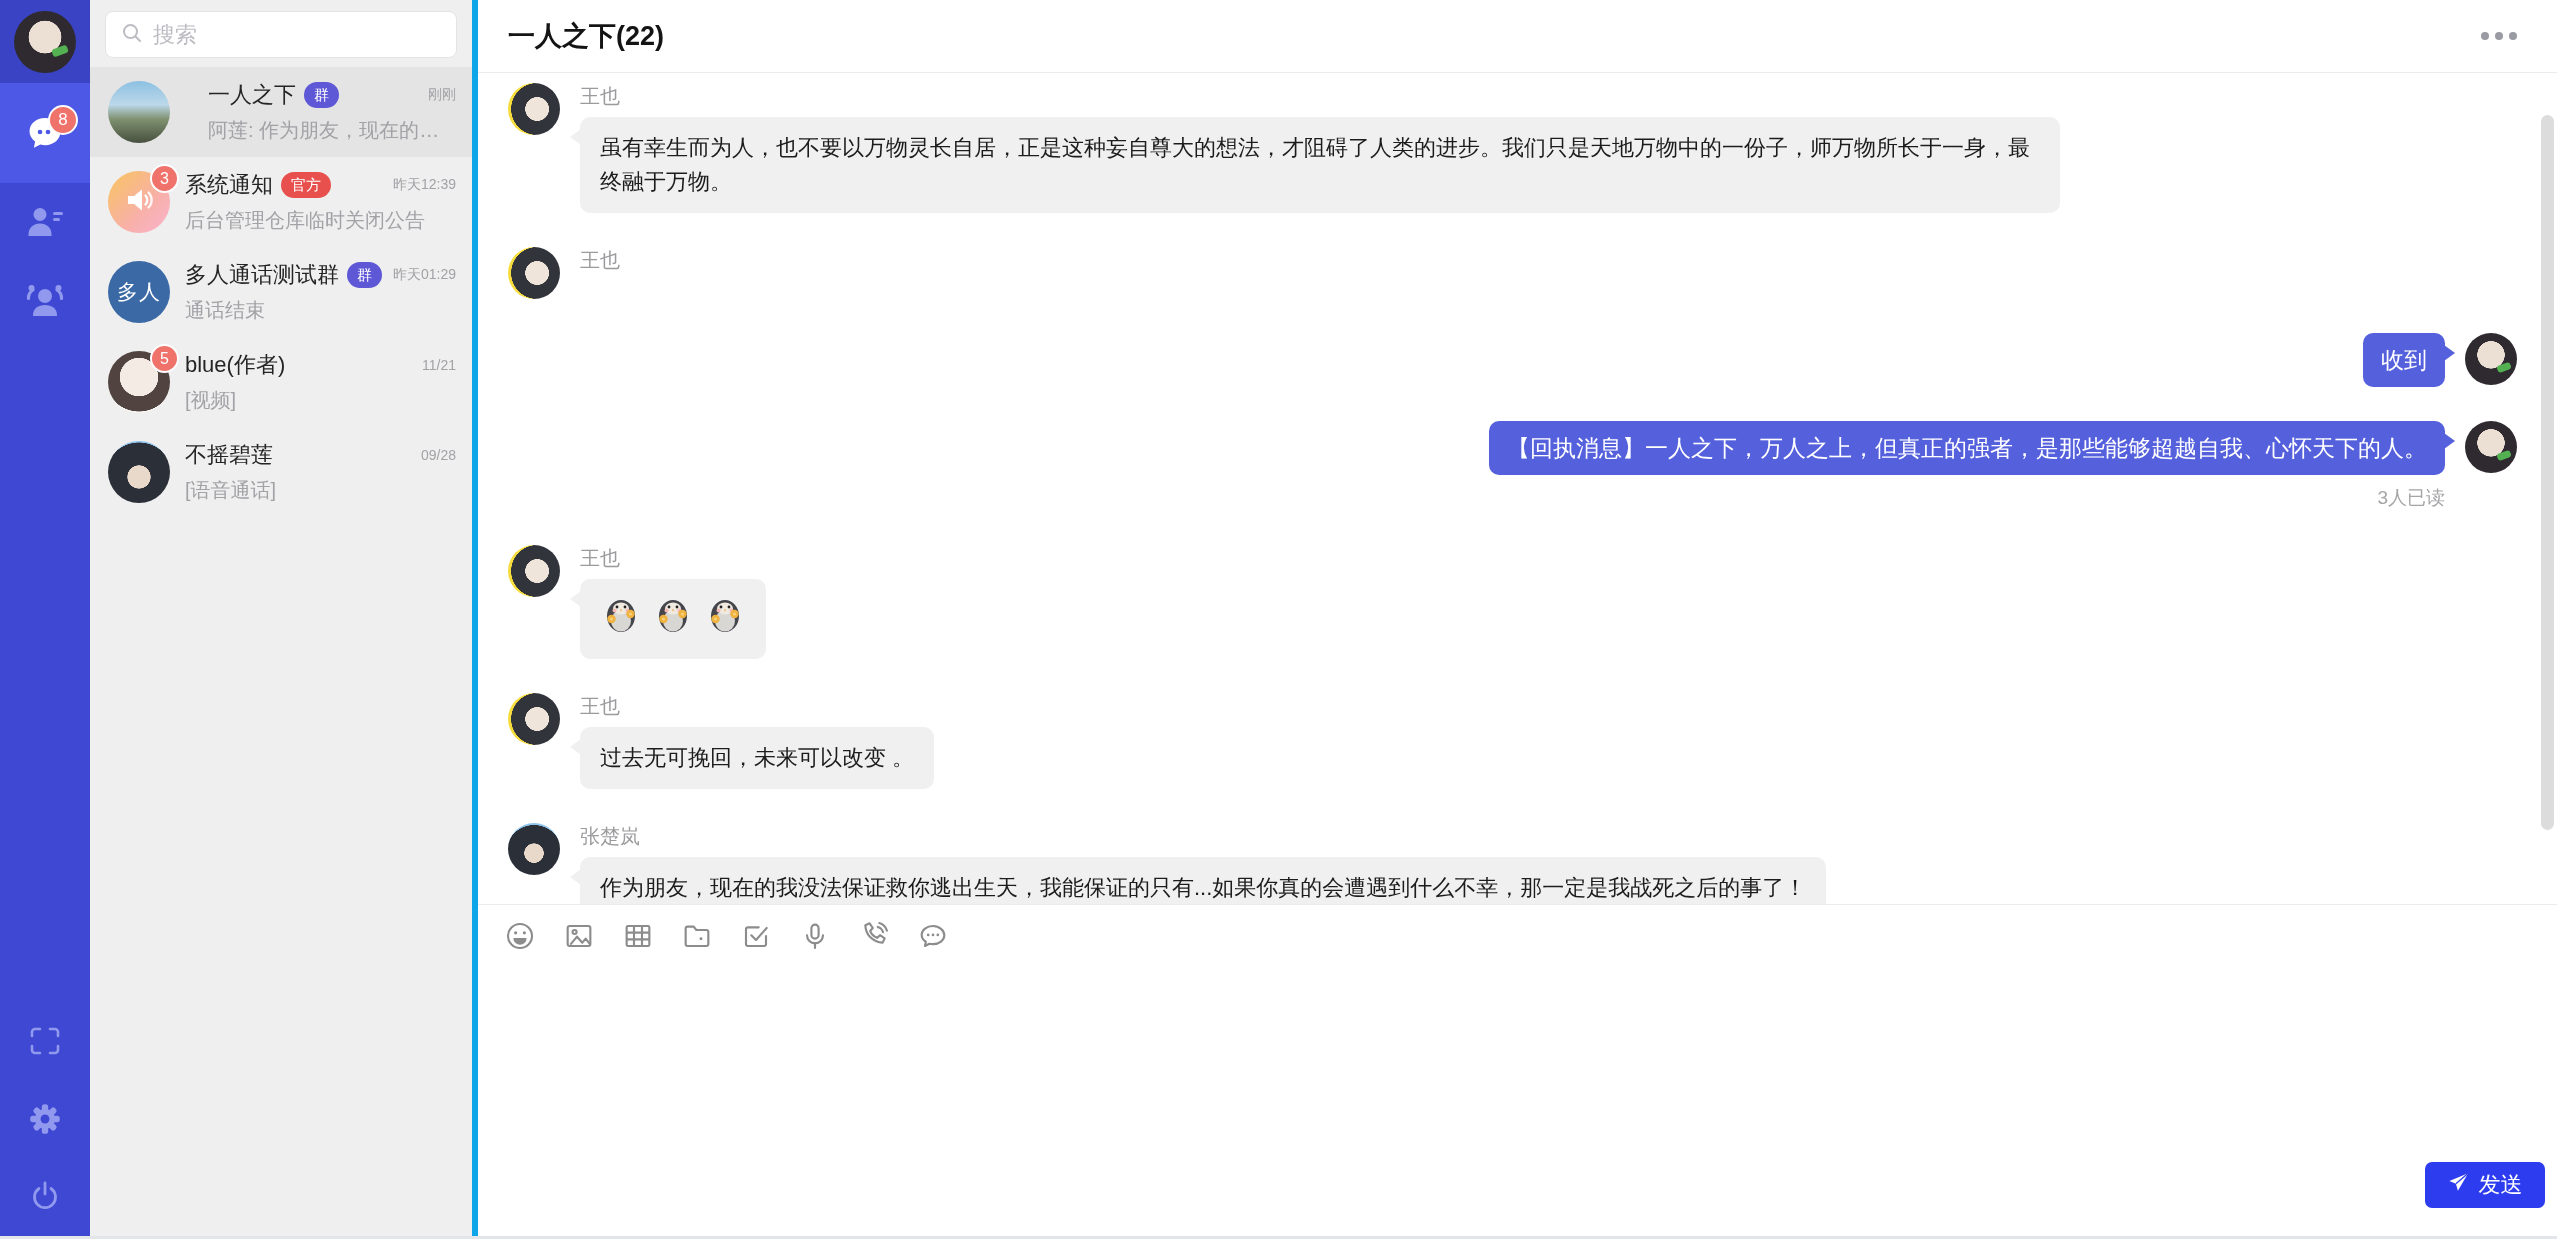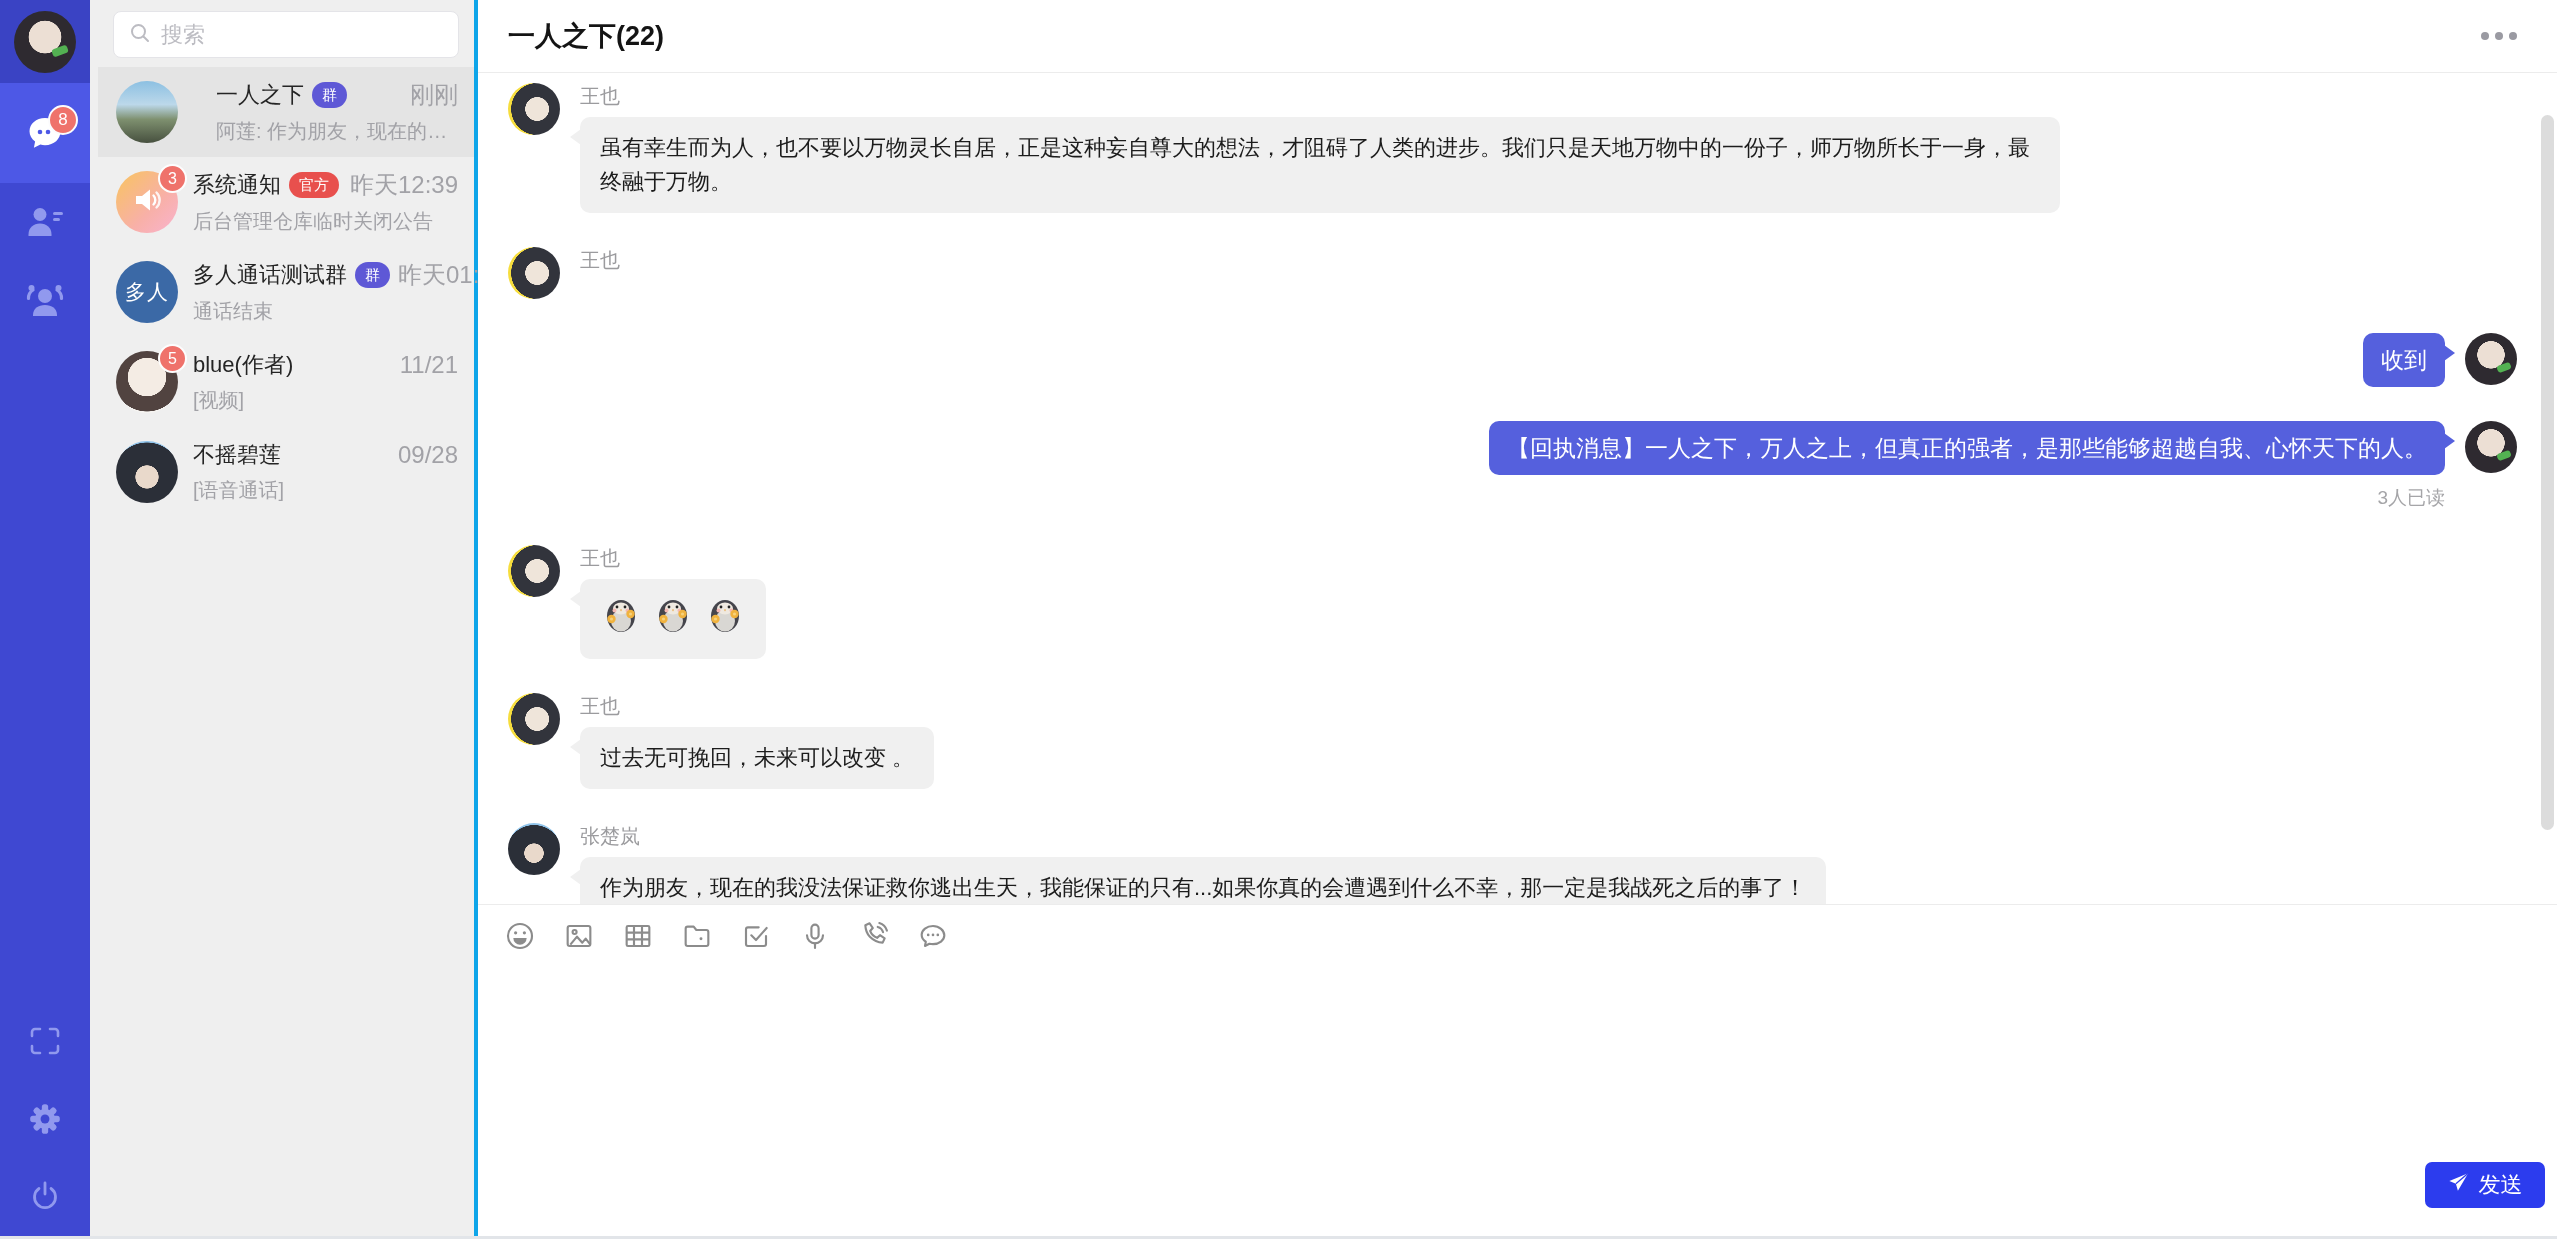--- a/index.html
+++ b/index.html
@@ -13,21 +13,21 @@
   .rail-avatar { width: 62px; height: 62px; border-radius: 50%; background: radial-gradient(circle at 50% 42%, #ecdfd4 0 34%, #2e2a30 35% 78%, #4a4650 79% 100%); position: relative; overflow: hidden; }
   .rail-avatar::after { content:""; position:absolute; right:8px; bottom:18px; width:16px; height:8px; background:#53b152; border-radius:3px; transform: rotate(-20deg); }
   .rail-item { width: 90px; height: 100px; display: flex; align-items: center; justify-content: center; position: relative; cursor: pointer; }
   .rail-item.active { background: #4d58e6; }
   .rail-item.small { height: 78px; }
   .rail-badge { position: absolute; top: 22px; right: 12px; min-width: 30px; height: 30px; border-radius: 15px; background: #ef726b; border: 2px solid #fbfbfd; color: #fff; font-size: 17px; display: flex; align-items: center; justify-content: center; padding: 0 4px; }
   .rail-spacer { flex: 1; }
   .rail svg { display: block; }
 
   
-  .chatlist { width: 388px; background: #efefef; flex-shrink: 0; border-right: 4px solid #0ea5e9; display: flex; flex-direction: column; padding-left: 8px; }
+  .chatlist { width: 388px; background: #efefef; flex-shrink: 0; border-right: 6px solid #0ea5e9; display: flex; flex-direction: column; }
   .search-wrap { padding: 11px 15px 9px 15px; }
   .search-box { height: 47px; background: #fff; border: 1px solid #e4e4e8; border-radius: 8px; display: flex; align-items: center; padding: 0 14px; gap: 9px; }
   .search-box input { border: none; outline: none; flex: 1; font-size: 22px; color: #333; background: transparent; font-family: inherit; }
   .search-box input::placeholder { color: #bcbcc2; }
   .chat-item { height: 90px; display: flex; align-items: center; padding: 0 16px 0 18px; cursor: pointer; }
   .chat-item.selected { background: #e4e4e4; gap: 23px; }
   .ci-avatar { width: 62px; height: 62px; border-radius: 50%; flex-shrink: 0; position: relative; }
   .ci-avatar .img { width: 62px; height: 62px; border-radius: 50%; display: flex; align-items: center; justify-content: center; overflow: hidden; }
   .av-group1 { background: linear-gradient(180deg, #8cc0e2 0%, #bcd8ea 38%, #7e906f 62%, #47503f 100%); }
   .av-system { background: linear-gradient(135deg, #f8c45e 0%, #f8b0a8 60%, #f9b3cf 100%); }
@@ -35,21 +35,21 @@
   .av-blue { background: radial-gradient(circle at 50% 42%, #f4ece4 0 40%, #514340 41% 72%, #f6f4f1 73% 100%); }
   .av-lian { background: radial-gradient(circle at 50% 58%, #e9d9cb 0 24%, #2b2f38 25% 72%, #8fc3ea 73% 100%); }
   .ci-unread { position: absolute; top: -7px; right: -9px; min-width: 29px; height: 29px; border-radius: 15px; background: #ef726b; border: 2px solid #fdfdfd; color: #fff; font-size: 16px; display: flex; align-items: center; justify-content: center; z-index: 2; }
   .ci-main { flex: 1; margin-left: 15px; min-width: 0; }
   .ci-top { display: flex; align-items: center; }
   .ci-name { font-size: 22px; color: #252525; white-space: nowrap; }
   .ci-badge { margin-left: 8px; height: 26px; border-radius: 13px; padding: 0 10px; font-size: 15px; color: #fff; display: inline-flex; align-items: center; flex-shrink: 0; }
   .ci-badge.grp { background: #5e58d6; }
   .ci-badge.off { background: #e8504d; }
   .ci-badge:empty { display: none; }
-  .ci-time { margin-left: auto; font-size: 24px; color: #a2a2a7; padding-left: 8px; white-space: nowrap; }
+  .ci-time { margin-left: auto; font-size: 14px; color: #a2a2a7; padding-left: 8px; white-space: nowrap; }
   .ci-preview { margin-top: 7px; font-size: 20px; color: #a2a2a7; white-space: nowrap; overflow: hidden; text-overflow: ellipsis; }
 
   
   .main { flex: 1; display: flex; flex-direction: column; background: #fff; min-width: 0; }
   .chat-header { height: 73px; border-bottom: 1px solid #ececec; display: flex; align-items: center; padding: 0 38px 0 30px; flex-shrink: 0; }
   .chat-title { font-size: 27px; font-weight: 600; color: #141414; }
   .header-menu { margin-left: auto; display: flex; gap: 6px; cursor: pointer; padding: 8px 2px; }
   .header-menu i { width: 8px; height: 8px; border-radius: 50%; background: #9a9aa2; display: block; }
 
   .messages { flex: 1; padding: 10px 40px 0 30px; overflow: hidden; }

